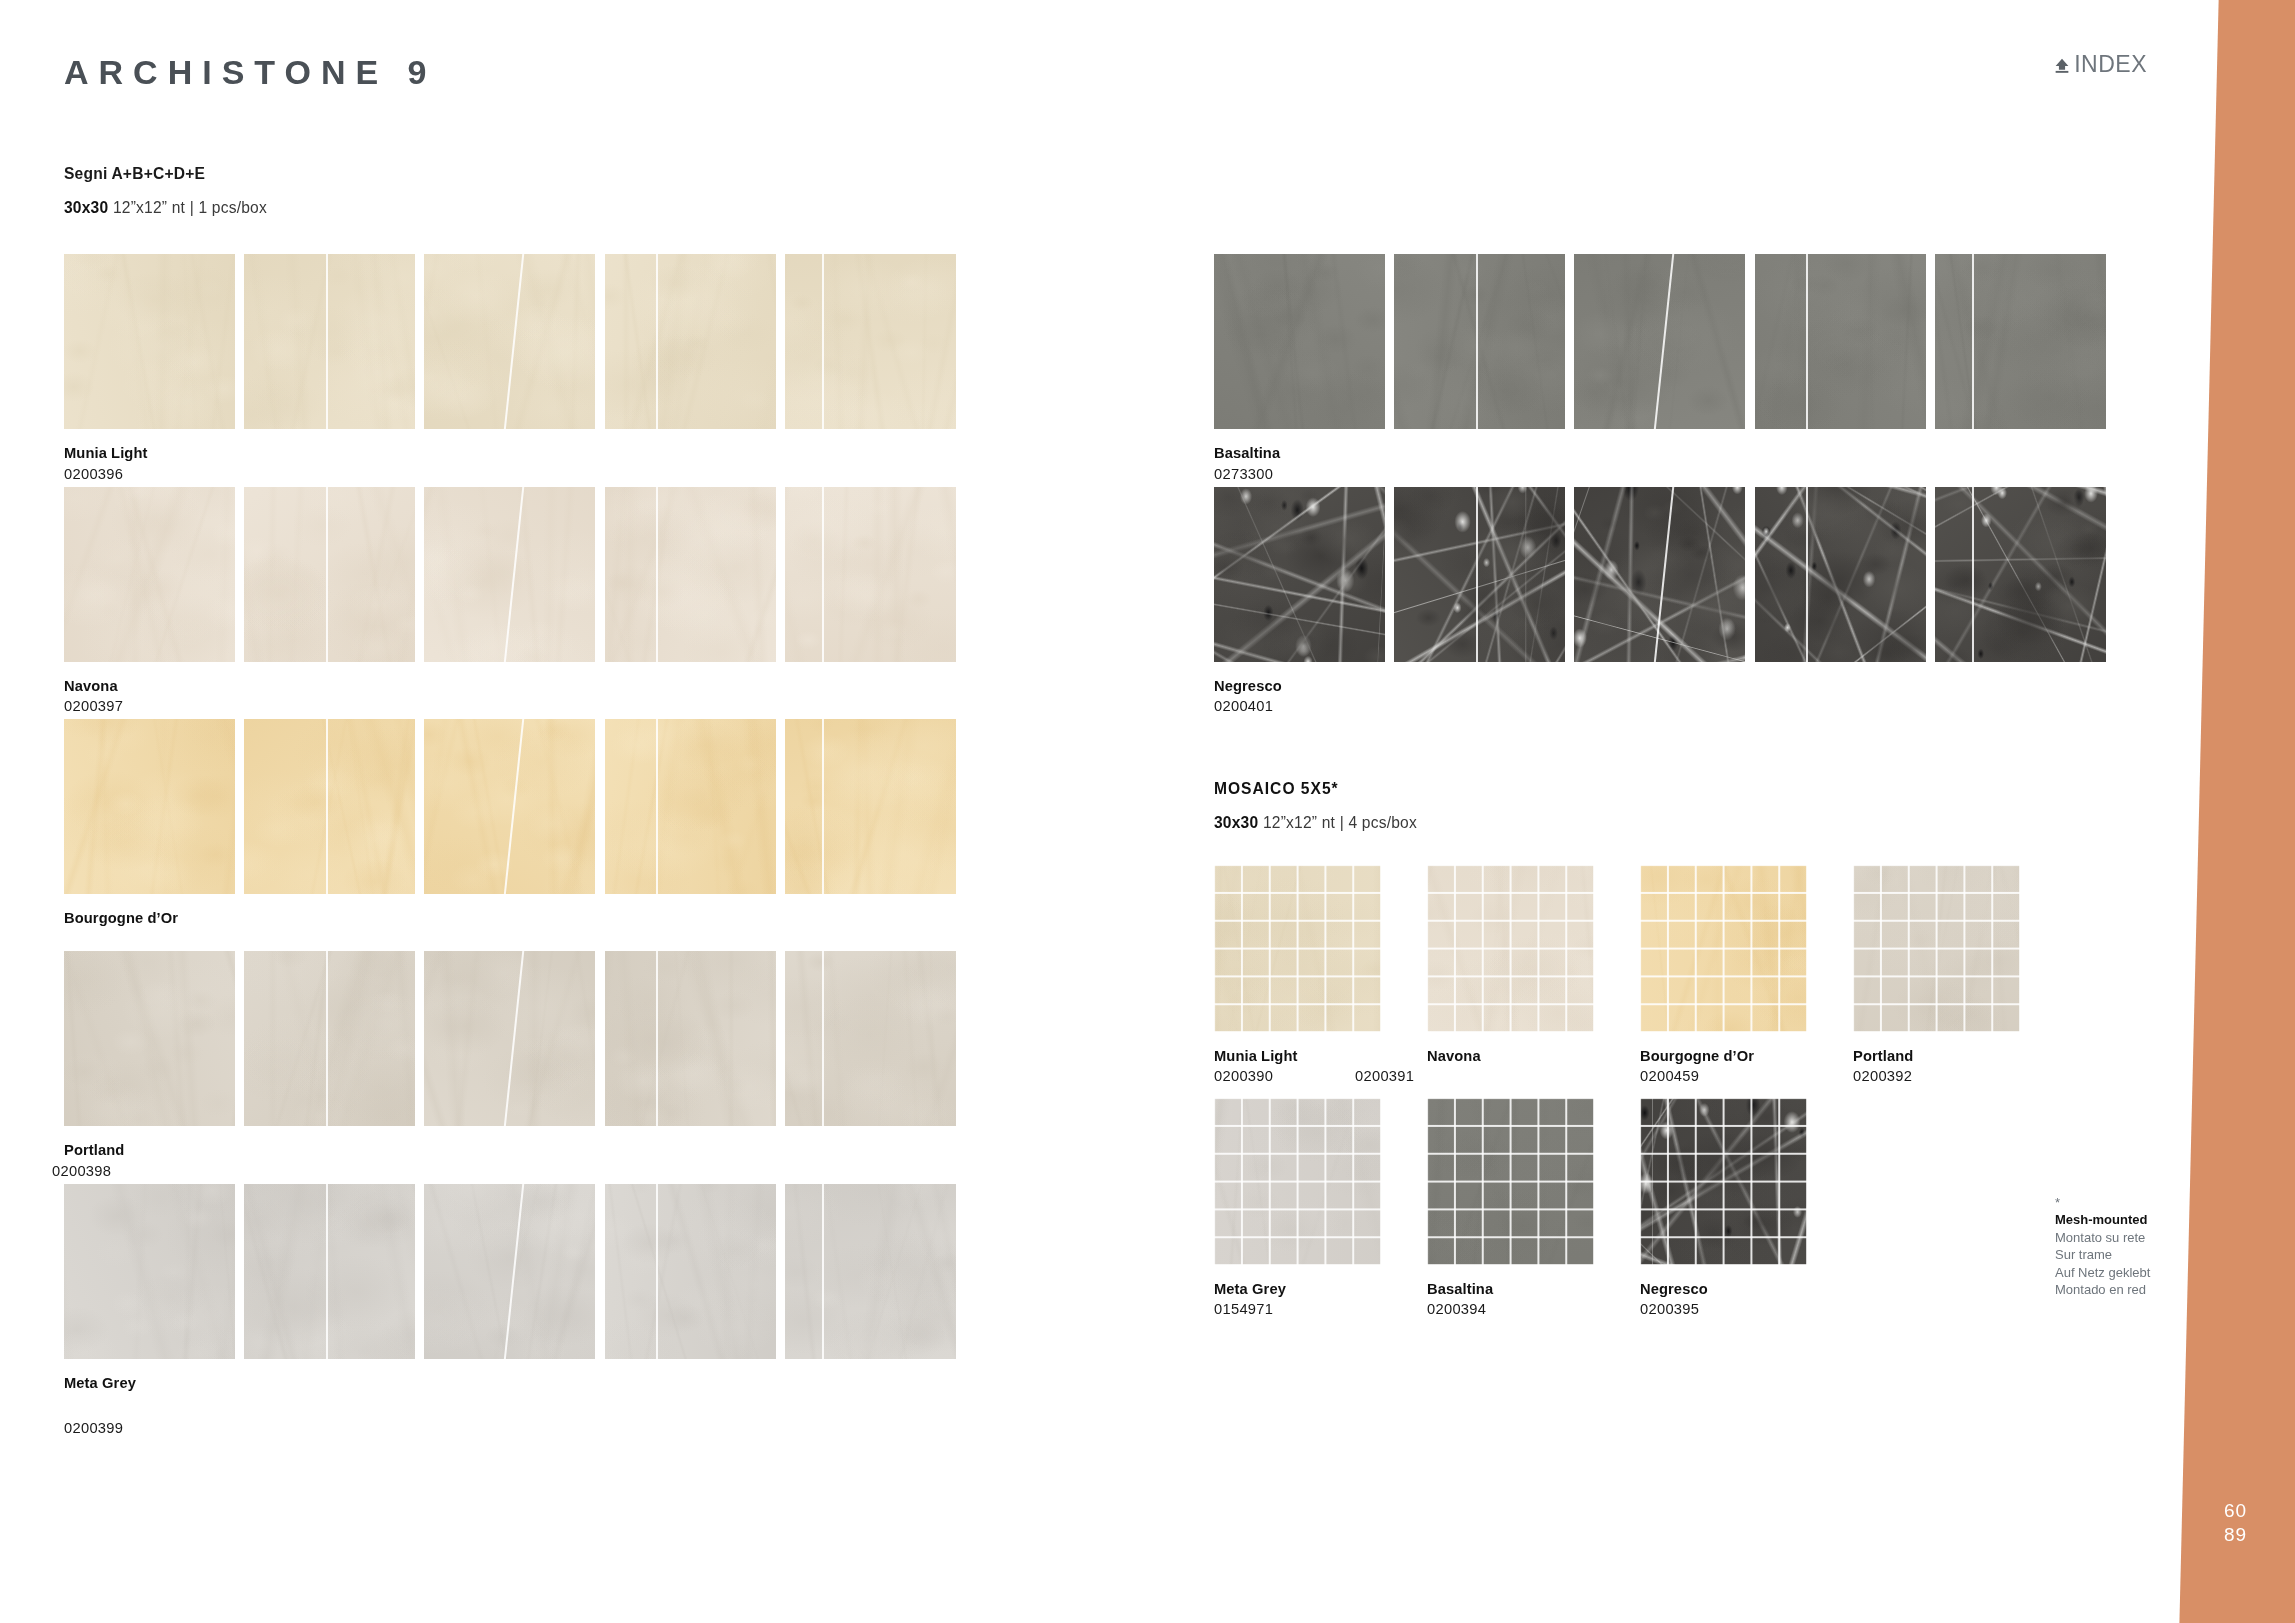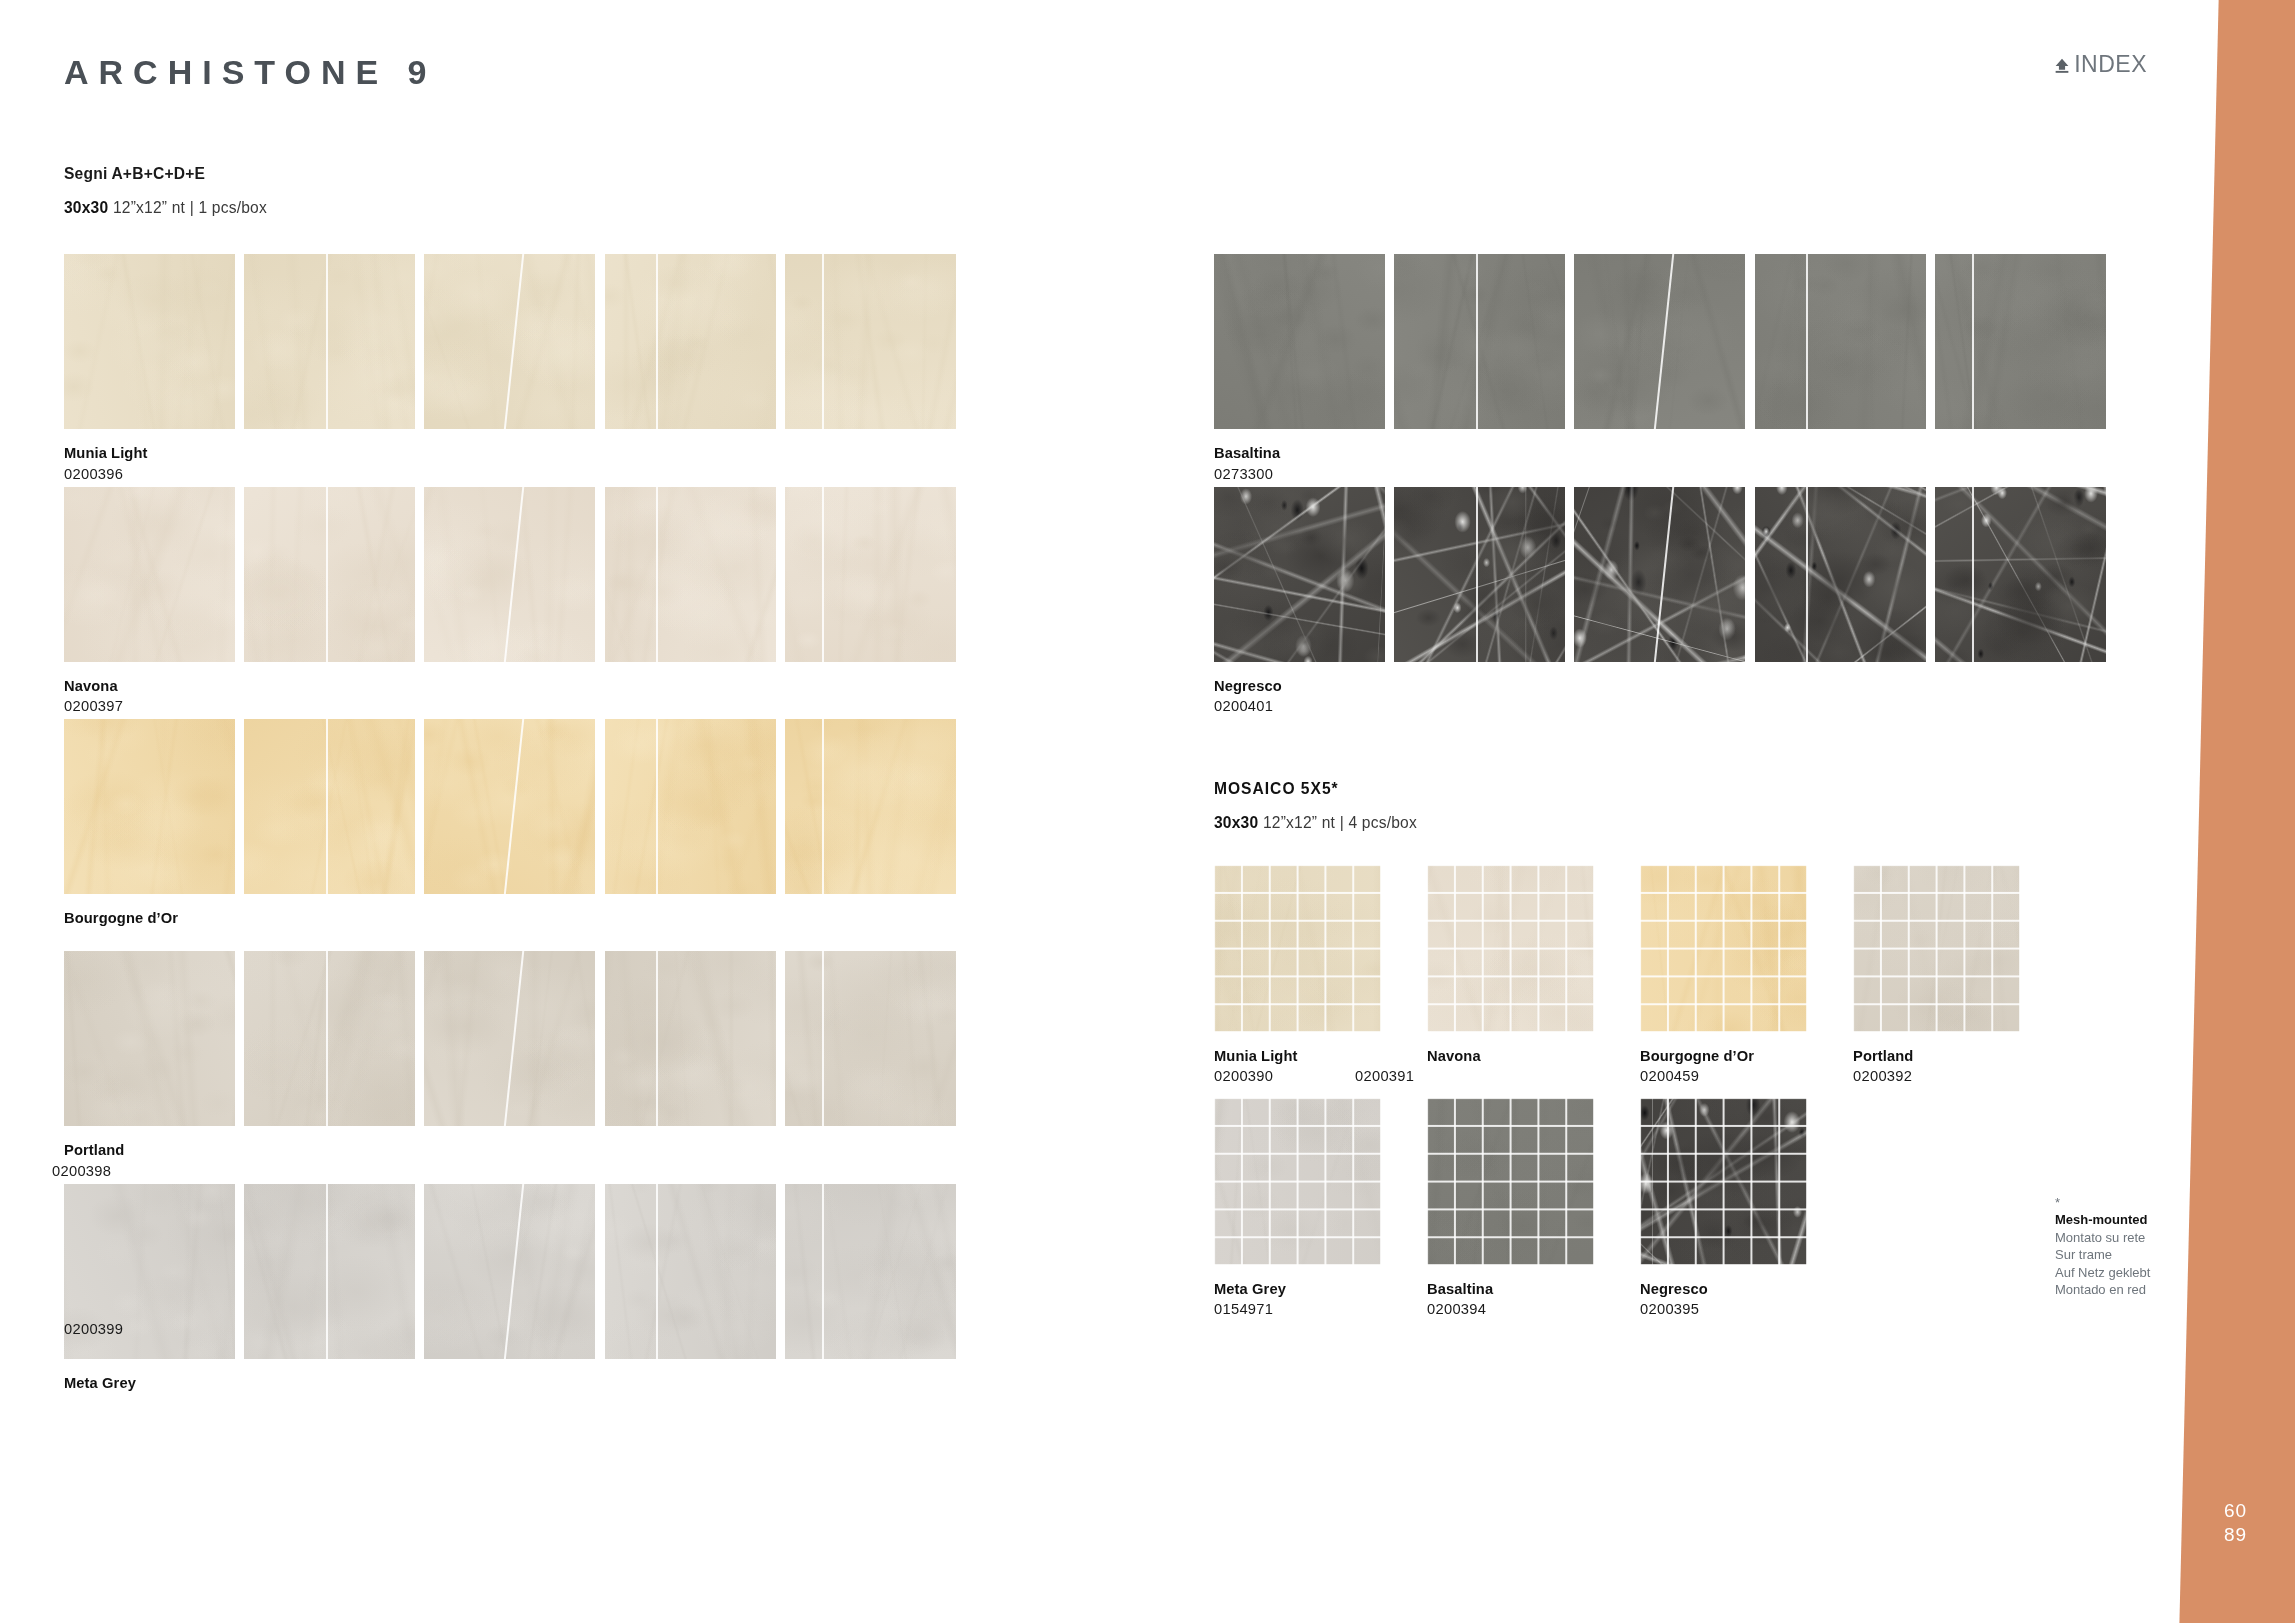--- a/index.html
+++ b/index.html
@@ -259,21 +259,21 @@
             <div class="grain" style="background-image: radial-gradient(46.5% 32.5% at 88.3% 57.2%, rgba(224, 221, 216, 0.243) 0%, rgba(224, 221, 216, 0) 70%), radial-gradient(41.3% 28.9% at 80.4% 31.3%, rgba(224, 221, 216, 0.133) 0%, rgba(224, 221, 216, 0) 70%), radial-gradient(10.7% 7.5% at 61.1% 0.4%, rgba(199, 195, 189, 0.275) 0%, rgba(199, 195, 189, 0) 70%), radial-gradient(36.6% 25.6% at 96.2% 16.9%, rgba(199, 195, 189, 0.247) 0%, rgba(199, 195, 189, 0) 70%), radial-gradient(23.9% 16.7% at 25.8% 34%, rgba(199, 195, 189, 0.376) 0%, rgba(199, 195, 189, 0) 70%), radial-gradient(13.7% 9.6% at 20.6% 66.1%, rgba(199, 195, 189, 0.208) 0%, rgba(199, 195, 189, 0) 70%), radial-gradient(17% 11.9% at 46.6% 76.6%, rgba(199, 195, 189, 0.373) 0%, rgba(199, 195, 189, 0) 70%), radial-gradient(20.8% 14.6% at 77.1% 37.5%, rgba(199, 195, 189, 0.294) 0%, rgba(199, 195, 189, 0) 70%), radial-gradient(49.3% 34.5% at 3.8% 98.5%, rgba(224, 221, 216, 0.173) 0%, rgba(224, 221, 216, 0) 70%), radial-gradient(50% 35% at 67.8% 27.3%, rgba(224, 221, 216, 0.16) 0%, rgba(224, 221, 216, 0) 70%), radial-gradient(11.3% 7.9% at 92.8% 34.9%, rgba(224, 221, 216, 0.184) 0%, rgba(224, 221, 216, 0) 70%), radial-gradient(15.1% 10.6% at 40.5% 32.4%, rgba(199, 195, 189, 0.31) 0%, rgba(199, 195, 189, 0) 70%), radial-gradient(26.7% 18.7% at 36.1% 75.1%, rgba(199, 195, 189, 0.29) 0%, rgba(199, 195, 189, 0) 70%), radial-gradient(22.5% 15.7% at 23.3% 41.5%, rgba(224, 221, 216, 0.235) 0%, rgba(224, 221, 216, 0) 70%), radial-gradient(10.5% 7.3% at 20.3% 1.2%, rgba(199, 195, 189, 0.137) 0%, rgba(199, 195, 189, 0) 70%), radial-gradient(41.3% 28.9% at 15.3% 97.8%, rgba(199, 195, 189, 0.157) 0%, rgba(199, 195, 189, 0) 70%), radial-gradient(20.5% 14.3% at 3.5% 26.3%, rgba(224, 221, 216, 0.28) 0%, rgba(224, 221, 216, 0) 70%), radial-gradient(24.6% 17.2% at 56.9% 67.6%, rgba(224, 221, 216, 0.16) 0%, rgba(224, 221, 216, 0) 70%), radial-gradient(23.4% 16.4% at 99.3% 36.1%, rgba(224, 221, 216, 0.26) 0%, rgba(224, 221, 216, 0) 70%), radial-gradient(34.7% 24.3% at 76.6% 81.8%, rgba(224, 221, 216, 0.235) 0%, rgba(224, 221, 216, 0) 70%), linear-gradient(92deg, rgba(255, 255, 255, 0) calc(67.54%), rgba(199, 195, 189, 0.13) 71.2%, rgba(255, 255, 255, 0) calc(74.86%)), linear-gradient(74deg, rgba(255, 255, 255, 0) calc(50.01%), rgba(199, 195, 189, 0.28) 52.7%, rgba(255, 255, 255, 0) calc(55.39%)), linear-gradient(79deg, rgba(255, 255, 255, 0) calc(59.72%), rgba(199, 195, 189, 0.23) 64.5%, rgba(255, 255, 255, 0) calc(69.28%)), linear-gradient(101deg, rgba(255, 255, 255, 0) calc(35.19%), rgba(199, 195, 189, 0.2) 36.8%, rgba(255, 255, 255, 0) calc(38.41%)), linear-gradient(83deg, rgba(255, 255, 255, 0) calc(12.3%), rgba(199, 195, 189, 0.2) 13.6%, rgba(255, 255, 255, 0) calc(14.9%)), linear-gradient(94deg, rgba(255, 255, 255, 0) calc(80.45%), rgba(199, 195, 189, 0.19) 84.3%, rgba(255, 255, 255, 0) calc(88.15%)), linear-gradient(73deg, rgba(255, 255, 255, 0) calc(34.86%), rgba(199, 195, 189, 0.28) 35.9%, rgba(255, 255, 255, 0) calc(36.94%)), linear-gradient(72deg, rgba(255, 255, 255, 0) calc(66.09%), rgba(199, 195, 189, 0.12) 67.1%, rgba(255, 255, 255, 0) calc(68.11%)), linear-gradient(95deg, rgba(224, 221, 216, 0.55), rgba(199, 195, 189, 0.35));"></div>
             <div class="seam" style="left: 30%;"></div>
           </div>
           <div class="plank" style="width: 171px; height: 175px; background: rgb(213, 210, 205);">
             <div class="grain" style="background-image: radial-gradient(42.6% 29.8% at 88.8% 75.2%, rgba(199, 195, 189, 0.39) 0%, rgba(199, 195, 189, 0) 70%), radial-gradient(37.7% 26.4% at 52.4% 91.7%, rgba(224, 221, 216, 0.318) 0%, rgba(224, 221, 216, 0) 70%), radial-gradient(38.7% 27.1% at 51% 90.7%, rgba(199, 195, 189, 0.39) 0%, rgba(199, 195, 189, 0) 70%), radial-gradient(44.5% 31.1% at 2.1% 16%, rgba(224, 221, 216, 0.21) 0%, rgba(224, 221, 216, 0) 70%), radial-gradient(12.5% 8.8% at 24.2% 65.7%, rgba(224, 221, 216, 0.357) 0%, rgba(224, 221, 216, 0) 70%), radial-gradient(12.6% 8.8% at 95% 45.2%, rgba(199, 195, 189, 0.365) 0%, rgba(199, 195, 189, 0) 70%), radial-gradient(38% 26.6% at 10.5% 78.3%, rgba(199, 195, 189, 0.337) 0%, rgba(199, 195, 189, 0) 70%), radial-gradient(48.3% 33.8% at 76.6% 51%, rgba(199, 195, 189, 0.2) 0%, rgba(199, 195, 189, 0) 70%), radial-gradient(20.3% 14.2% at 56% 55.1%, rgba(224, 221, 216, 0.243) 0%, rgba(224, 221, 216, 0) 70%), radial-gradient(35.8% 25.1% at 66.6% 43.4%, rgba(199, 195, 189, 0.12) 0%, rgba(199, 195, 189, 0) 70%), radial-gradient(37.6% 26.3% at 42.9% 52.7%, rgba(199, 195, 189, 0.235) 0%, rgba(199, 195, 189, 0) 70%), radial-gradient(28.6% 20% at 75% 87.1%, rgba(199, 195, 189, 0.298) 0%, rgba(199, 195, 189, 0) 70%), radial-gradient(26.5% 18.5% at 77.2% 1.4%, rgba(224, 221, 216, 0.294) 0%, rgba(224, 221, 216, 0) 70%), radial-gradient(21.7% 15.2% at 79% 86.2%, rgba(199, 195, 189, 0.25) 0%, rgba(199, 195, 189, 0) 70%), radial-gradient(33.7% 23.6% at 97.4% 70.7%, rgba(224, 221, 216, 0.333) 0%, rgba(224, 221, 216, 0) 70%), radial-gradient(46% 32.2% at 51.2% 2.6%, rgba(199, 195, 189, 0.19) 0%, rgba(199, 195, 189, 0) 70%), radial-gradient(45.9% 32.1% at 94.2% 29%, rgba(224, 221, 216, 0.33) 0%, rgba(224, 221, 216, 0) 70%), radial-gradient(47.6% 33.3% at 80.4% 56.3%, rgba(199, 195, 189, 0.13) 0%, rgba(199, 195, 189, 0) 70%), radial-gradient(21.4% 15% at 44.9% 93.4%, rgba(224, 221, 216, 0.36) 0%, rgba(224, 221, 216, 0) 70%), radial-gradient(19.7% 13.8% at 7% 50.4%, rgba(199, 195, 189, 0.235) 0%, rgba(199, 195, 189, 0) 70%), linear-gradient(81deg, rgba(255, 255, 255, 0) calc(59.88%), rgba(199, 195, 189, 0.14) 60.9%, rgba(255, 255, 255, 0) calc(61.92%)), linear-gradient(74deg, rgba(255, 255, 255, 0) calc(76.02%), rgba(199, 195, 189, 0.32) 79.5%, rgba(255, 255, 255, 0) calc(82.98%)), linear-gradient(99deg, rgba(255, 255, 255, 0) calc(50.13%), rgba(199, 195, 189, 0.26) 55%, rgba(255, 255, 255, 0) calc(59.87%)), linear-gradient(82deg, rgba(255, 255, 255, 0) calc(31.55%), rgba(199, 195, 189, 0.12) 33.5%, rgba(255, 255, 255, 0) calc(35.45%)), linear-gradient(107deg, rgba(255, 255, 255, 0) calc(59.71%), rgba(199, 195, 189, 0.16) 60.8%, rgba(255, 255, 255, 0) calc(61.89%)), linear-gradient(84deg, rgba(255, 255, 255, 0) calc(13.03%), rgba(199, 195, 189, 0.26) 15.1%, rgba(255, 255, 255, 0) calc(17.17%)), linear-gradient(78deg, rgba(255, 255, 255, 0) calc(86.95%), rgba(199, 195, 189, 0.27) 90.1%, rgba(255, 255, 255, 0) calc(93.25%)), linear-gradient(105deg, rgba(255, 255, 255, 0) calc(72.64%), rgba(199, 195, 189, 0.13) 74.4%, rgba(255, 255, 255, 0) calc(76.16%)), linear-gradient(345deg, rgba(224, 221, 216, 0.55), rgba(199, 195, 189, 0.35));"></div>
             <div class="seam" style="left: 22%;"></div>
           </div>
         </div>
       </div>
       <div class="prod-label" style="left: 64px; top: 1375px;">Meta Grey</div>
-      <div class="prod-code" style="left: 64px; top: 1321px;">0200399</div>
+      <div class="prod-code" style="left: 64px; top: 1420px;">0200399</div>
     </div>
   <div id="segni-right-host">
       <div class="prod-row" style="left: 1214px; top: 254px;">
         <div class="strip-set" style="gap: 9.2px;">
           <div class="plank" style="width: 171px; height: 175px; background: rgb(128, 128, 122);">
             <div class="grain" style="background-image: radial-gradient(11.8% 8.3% at 64.9% 10.7%, rgba(116, 116, 110, 0.32) 0%, rgba(116, 116, 110, 0) 70%), radial-gradient(18% 12.6% at 71.1% 48.7%, rgba(116, 116, 110, 0.35) 0%, rgba(116, 116, 110, 0) 70%), radial-gradient(43.2% 30.2% at 75.9% 87.8%, rgba(116, 116, 110, 0.282) 0%, rgba(116, 116, 110, 0) 70%), radial-gradient(17.2% 12% at 41.5% 53.7%, rgba(116, 116, 110, 0.125) 0%, rgba(116, 116, 110, 0) 70%), radial-gradient(15.6% 10.9% at 92.8% 37.5%, rgba(116, 116, 110, 0.357) 0%, rgba(116, 116, 110, 0) 70%), radial-gradient(19.7% 13.8% at 29.6% 25.6%, rgba(116, 116, 110, 0.37) 0%, rgba(116, 116, 110, 0) 70%), radial-gradient(20.5% 14.3% at 36.9% 18.4%, rgba(116, 116, 110, 0.384) 0%, rgba(116, 116, 110, 0) 70%), radial-gradient(31.6% 22.1% at 27.6% 45.7%, rgba(116, 116, 110, 0.298) 0%, rgba(116, 116, 110, 0) 70%), radial-gradient(44.3% 31% at 36.5% 4.2%, rgba(116, 116, 110, 0.275) 0%, rgba(116, 116, 110, 0) 70%), radial-gradient(40.4% 28.3% at 31.5% 38.1%, rgba(116, 116, 110, 0.3) 0%, rgba(116, 116, 110, 0) 70%), radial-gradient(14.8% 10.4% at 90.3% 64.8%, rgba(116, 116, 110, 0.22) 0%, rgba(116, 116, 110, 0) 70%), radial-gradient(23.8% 16.7% at 57.3% 68.1%, rgba(139, 139, 133, 0.31) 0%, rgba(139, 139, 133, 0) 70%), radial-gradient(21.7% 15.2% at 30.2% 26.7%, rgba(139, 139, 133, 0.282) 0%, rgba(139, 139, 133, 0) 70%), radial-gradient(27.9% 19.5% at 46.8% 30.4%, rgba(116, 116, 110, 0.192) 0%, rgba(116, 116, 110, 0) 70%), radial-gradient(22.8% 16% at 98.3% 9%, rgba(139, 139, 133, 0.36) 0%, rgba(139, 139, 133, 0) 70%), radial-gradient(15.3% 10.7% at 43.7% 35.7%, rgba(116, 116, 110, 0.345) 0%, rgba(116, 116, 110, 0) 70%), radial-gradient(26.6% 18.6% at 57% 20.8%, rgba(116, 116, 110, 0.314) 0%, rgba(116, 116, 110, 0) 70%), radial-gradient(27.9% 19.5% at 90.2% 78.5%, rgba(116, 116, 110, 0.22) 0%, rgba(116, 116, 110, 0) 70%), radial-gradient(25.6% 17.9% at 45.3% 78.6%, rgba(116, 116, 110, 0.192) 0%, rgba(116, 116, 110, 0) 70%), radial-gradient(25.1% 17.6% at 52.5% 51.3%, rgba(139, 139, 133, 0.14) 0%, rgba(139, 139, 133, 0) 70%), linear-gradient(79deg, rgba(255, 255, 255, 0) calc(55.93%), rgba(116, 116, 110, 0.15) 60%, rgba(255, 255, 255, 0) calc(64.07%)), linear-gradient(74deg, rgba(255, 255, 255, 0) calc(17.78%), rgba(116, 116, 110, 0.23) 22.7%, rgba(255, 255, 255, 0) calc(27.62%)), linear-gradient(84deg, rgba(255, 255, 255, 0) calc(45.26%), rgba(116, 116, 110, 0.29) 46.8%, rgba(255, 255, 255, 0) calc(48.34%)), linear-gradient(74deg, rgba(255, 255, 255, 0) calc(29.83%), rgba(116, 116, 110, 0.16) 33.6%, rgba(255, 255, 255, 0) calc(37.37%)), linear-gradient(86deg, rgba(255, 255, 255, 0) calc(43.41%), rgba(116, 116, 110, 0.24) 44.9%, rgba(255, 255, 255, 0) calc(46.39%)), linear-gradient(83deg, rgba(255, 255, 255, 0) calc(70.91%), rgba(116, 116, 110, 0.17) 73.1%, rgba(255, 255, 255, 0) calc(75.29%)), linear-gradient(76deg, rgba(255, 255, 255, 0) calc(21.12%), rgba(116, 116, 110, 0.28) 24.2%, rgba(255, 255, 255, 0) calc(27.28%)), linear-gradient(110deg, rgba(255, 255, 255, 0) calc(42.18%), rgba(116, 116, 110, 0.31) 45.7%, rgba(255, 255, 255, 0) calc(49.22%)), linear-gradient(204deg, rgba(139, 139, 133, 0.55), rgba(116, 116, 110, 0.35));"></div>
           </div>
           <div class="plank" style="width: 171px; height: 175px; background: rgb(128, 128, 122);">
             <div class="grain" style="background-image: radial-gradient(47.9% 33.5% at 65.4% 28.6%, rgba(116, 116, 110, 0.165) 0%, rgba(116, 116, 110, 0) 70%), radial-gradient(14.4% 10.1% at 43.2% 9%, rgba(139, 139, 133, 0.23) 0%, rgba(139, 139, 133, 0) 70%), radial-gradient(31.2% 21.8% at 65.7% 78.1%, rgba(116, 116, 110, 0.396) 0%, rgba(116, 116, 110, 0) 70%), radial-gradient(25.1% 17.6% at 47.5% 52.8%, rgba(139, 139, 133, 0.39) 0%, rgba(139, 139, 133, 0) 70%), radial-gradient(44.1% 30.9% at 91.2% 69.2%, rgba(139, 139, 133, 0.337) 0%, rgba(139, 139, 133, 0) 70%), radial-gradient(18.6% 13% at 3.9% 4.8%, rgba(116, 116, 110, 0.227) 0%, rgba(116, 116, 110, 0) 70%), radial-gradient(41.5% 29% at 0.8% 20.1%, rgba(116, 116, 110, 0.345) 0%, rgba(116, 116, 110, 0) 70%), radial-gradient(19% 13.3% at 27.2% 59.2%, rgba(116, 116, 110, 0.204) 0%, rgba(116, 116, 110, 0) 70%), radial-gradient(15.3% 10.7% at 88.8% 60.7%, rgba(116, 116, 110, 0.345) 0%, rgba(116, 116, 110, 0) 70%), radial-gradient(26.2% 18.3% at 30.3% 54.2%, rgba(116, 116, 110, 0.263) 0%, rgba(116, 116, 110, 0) 70%), radial-gradient(41.1% 28.8% at 40.3% 82.6%, rgba(139, 139, 133, 0.267) 0%, rgba(139, 139, 133, 0) 70%), radial-gradient(37.4% 26.2% at 91.8% 22.9%, rgba(116, 116, 110, 0.3) 0%, rgba(116, 116, 110, 0) 70%), radial-gradient(21.4% 15% at 71.3% 53%, rgba(139, 139, 133, 0.29) 0%, rgba(139, 139, 133, 0) 70%), radial-gradient(27.2% 19% at 2.5% 75.2%, rgba(116, 116, 110, 0.208) 0%, rgba(116, 116, 110, 0) 70%), radial-gradient(46% 32.2% at 75.4% 78.6%, rgba(116, 116, 110, 0.26) 0%, rgba(116, 116, 110, 0) 70%), radial-gradient(20.1% 14.1% at 79.6% 40.6%, rgba(116, 116, 110, 0.376) 0%, rgba(116, 116, 110, 0) 70%), radial-gradient(12% 8.4% at 47.7% 23.5%, rgba(116, 116, 110, 0.37) 0%, rgba(116, 116, 110, 0) 70%), radial-gradient(10.9% 7.6% at 13.8% 67.1%, rgba(139, 139, 133, 0.19) 0%, rgba(139, 139, 133, 0) 70%), radial-gradient(23.6% 16.5% at 90.9% 35.9%, rgba(139, 139, 133, 0.294) 0%, rgba(139, 139, 133, 0) 70%), radial-gradient(10.1% 7.1% at 82.9% 19.9%, rgba(139, 139, 133, 0.14) 0%, rgba(139, 139, 133, 0) 70%), linear-gradient(108deg, rgba(255, 255, 255, 0) calc(48.27%), rgba(116, 116, 110, 0.15) 49.7%, rgba(255, 255, 255, 0) calc(51.13%)), linear-gradient(74deg, rgba(255, 255, 255, 0) calc(47.79%), rgba(116, 116, 110, 0.27) 49.5%, rgba(255, 255, 255, 0) calc(51.21%)), linear-gradient(103deg, rgba(255, 255, 255, 0) calc(35.58%), rgba(116, 116, 110, 0.32) 37.2%, rgba(255, 255, 255, 0) calc(38.82%)), linear-gradient(96deg, rgba(255, 255, 255, 0) calc(26.19%), rgba(116, 116, 110, 0.3) 30.3%, rgba(255, 255, 255, 0) calc(34.41%)), linear-gradient(70deg, rgba(255, 255, 255, 0) calc(90.82%), rgba(116, 116, 110, 0.19) 92.1%, rgba(255, 255, 255, 0) calc(93.38%)), linear-gradient(73deg, rgba(255, 255, 255, 0) calc(-0.52%), rgba(116, 116, 110, 0.24) 3.9%, rgba(255, 255, 255, 0) calc(8.32%)), linear-gradient(82deg, rgba(255, 255, 255, 0) calc(77.2%), rgba(116, 116, 110, 0.28) 78.4%, rgba(255, 255, 255, 0) calc(79.6%)), linear-gradient(103deg, rgba(255, 255, 255, 0) calc(48.73%), rgba(116, 116, 110, 0.32) 53%, rgba(255, 255, 255, 0) calc(57.27%)), linear-gradient(94deg, rgba(139, 139, 133, 0.55), rgba(116, 116, 110, 0.35));"></div>
             <div class="seam" style="left: 48%;"></div>

